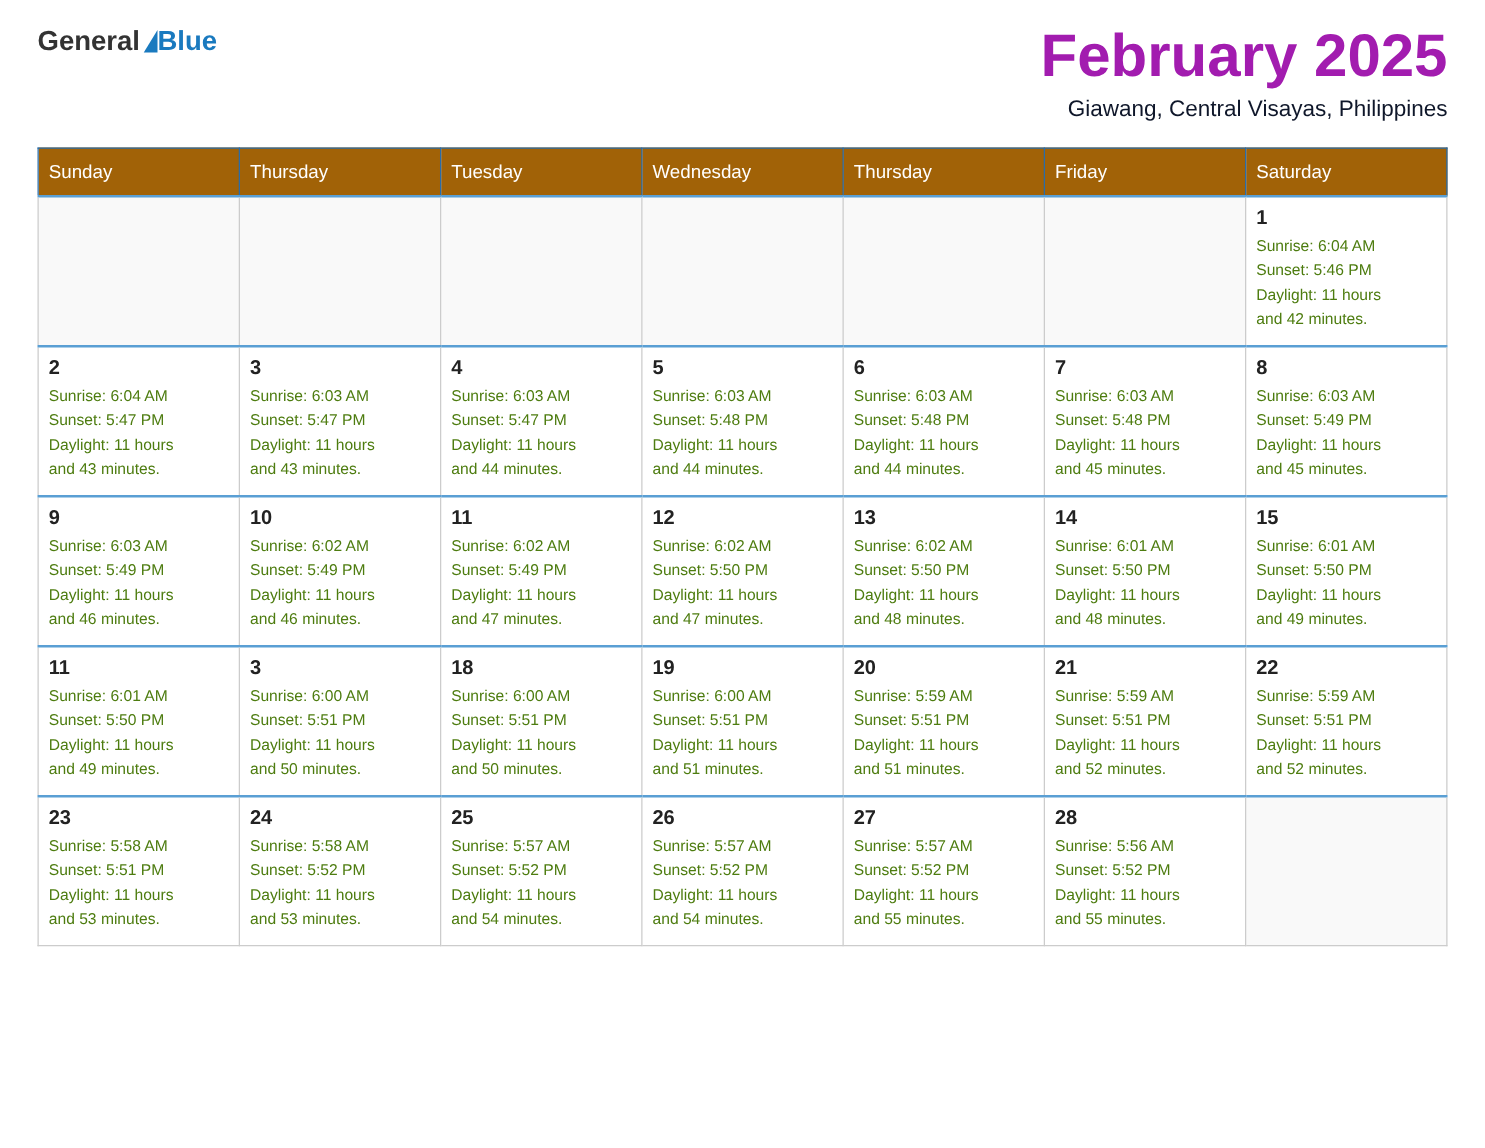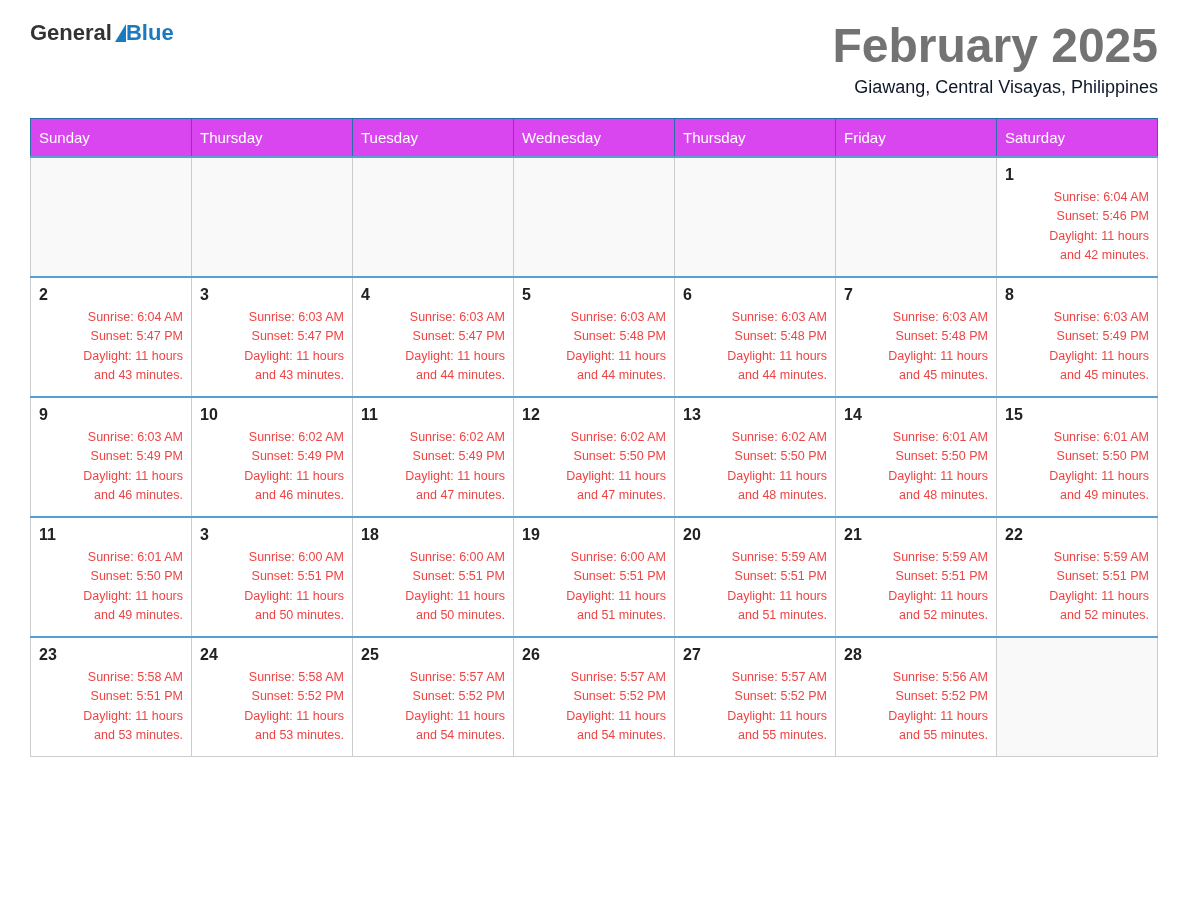--- a/index.html
+++ b/index.html
@@ -44,35 +44,35 @@
       border-bottom: 18px solid #1a7abf;
       margin-left: 3px;
       vertical-align: middle;
     }
     .title-section {
       text-align: right;
     }
     .month-year-title {
       font-size: 48px;
       font-weight: bold;
-      color: #737373;
+      color: #a21caf;
       line-height: 1.1;
     }
     .location-subtitle {
       font-size: 18px;
       color: #0f172a;
       margin-top: 4px;
     }
     .calendar-table {
       width: 100%;
       border-collapse: collapse;
       table-layout: fixed;
     }
     .calendar-table th {
-      background-color: #d946ef;
+      background-color: #a16207;
       color: #fff;
       padding: 10px 8px;
       text-align: left;
       font-size: 15px;
       font-weight: normal;
       border: 1px solid #2a6ca8;
     }
     .calendar-table td {
       border: 1px solid #ccc;
       vertical-align: top;
@@ -83,22 +83,21 @@
     }
     .day-number {
       font-size: 16px;
       font-weight: bold;
       margin-bottom: 4px;
       color: #222;
     }
     .day-info {
       font-size: 12.5px;
       line-height: 1.55;
-      color: #ef4444;
-      text-align: right;
+      color: #4d7c0f;
     }
     .empty-cell {
       background: #f9f9f9;
     }
     
     .calendar-table tr.week-row td {
       border-top: 2px solid #5a9fd4;
     }
   </style>
 </head>

